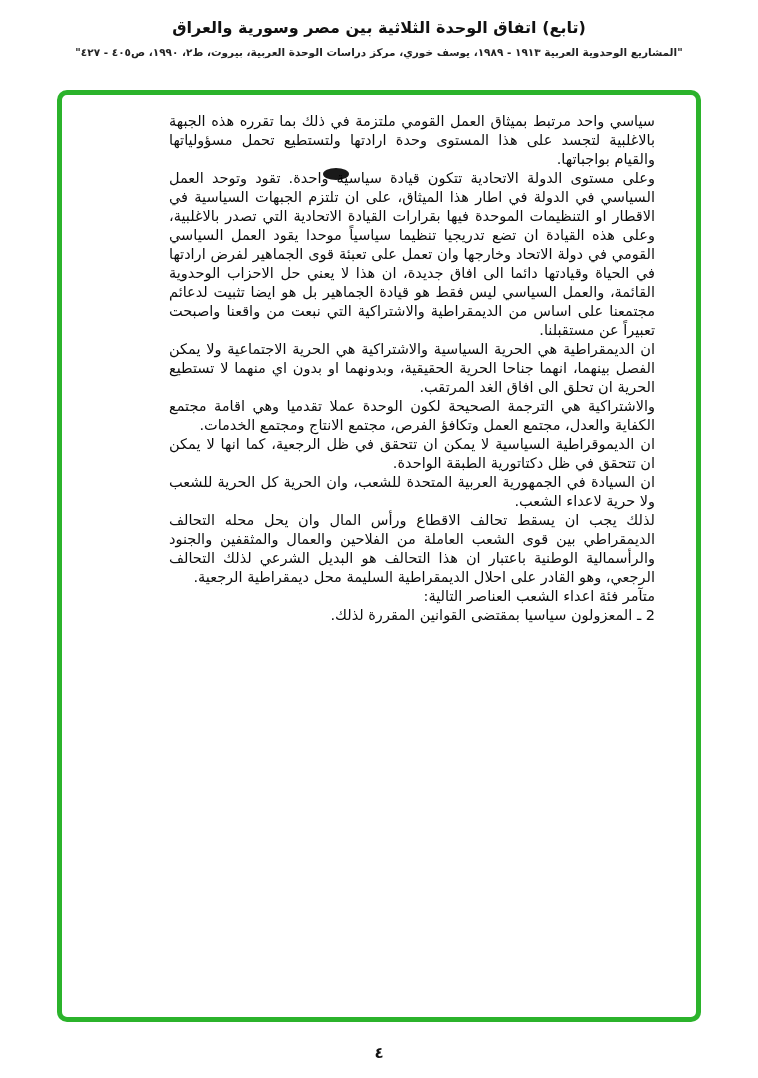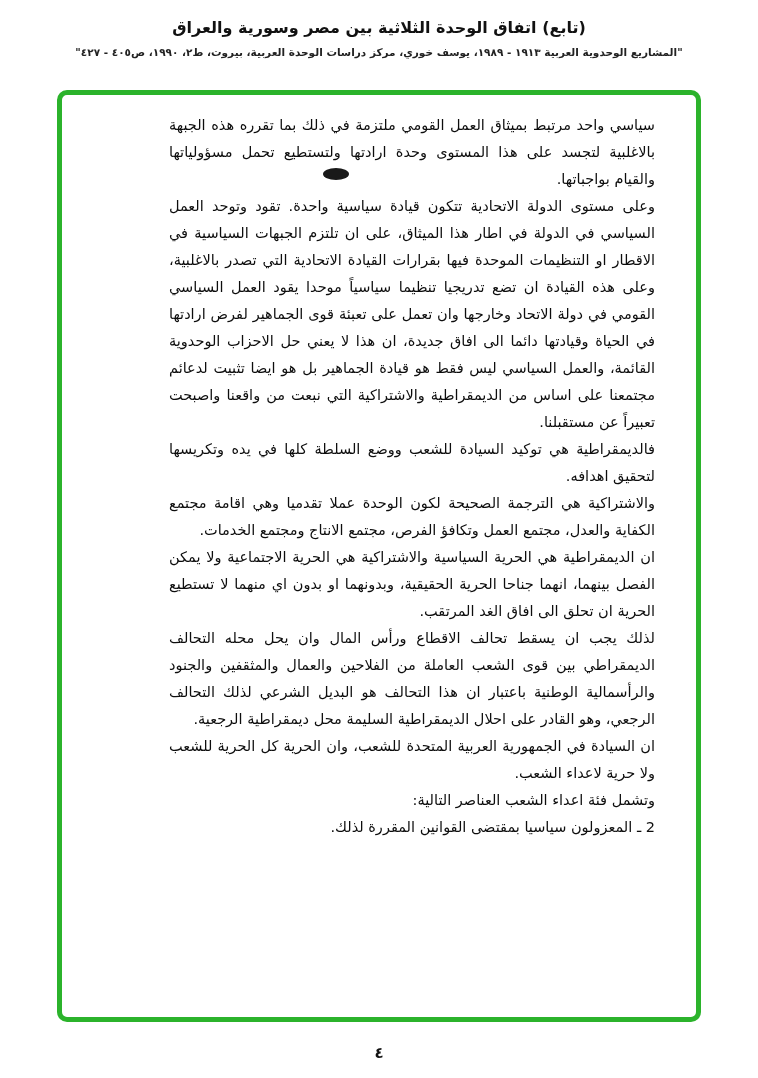--- a/index.html
+++ b/index.html
@@ -50,21 +50,21 @@
     background: transparent;
   }
   .text-col {
     position: absolute;
     top: 112px;
     right: 103px;
     width: 486px;
     direction: rtl;
     text-align: justify;
     font-size: 14.5px;
-    line-height: 27px;
+    line-height: 19px;
     color: #0d0d0d;
   }
   .text-col p {
     margin: 0;
     padding: 0;
   }
   .smudge {
     position: absolute;
     left: 323px;
     top: 168px;
@@ -93,26 +93,26 @@
   <div class="header">
     <div class="header-title">(تابع) اتفاق الوحدة الثلاثية بين مصر وسورية والعراق</div>
     <div class="header-source">"المشاريع الوحدوية العربية ١٩١٣ - ١٩٨٩، يوسف خوري، مركز دراسات الوحدة العربية، بيروت، ط٢، ١٩٩٠، ص٤٠٥ - ٤٢٧"</div>
   </div>
 
   <div class="green-box"></div>
 
   <div class="text-col">
     <p>سياسي واحد مرتبط بميثاق العمل القومي ملتزمة في ذلك بما تقرره هذه الجبهة بالاغلبية لتجسد على هذا المستوى وحدة ارادتها ولتستطيع تحمل مسؤولياتها والقيام بواجباتها.</p>
     <p>وعلى مستوى الدولة الاتحادية تتكون قيادة سياسية واحدة. تقود وتوحد العمل السياسي في الدولة في اطار هذا الميثاق، على ان تلتزم الجبهات السياسية في الاقطار او التنظيمات الموحدة فيها بقرارات القيادة الاتحادية التي تصدر بالاغلبية، وعلى هذه القيادة ان تضع تدريجيا تنظيما سياسياً موحدا يقود العمل السياسي القومي في دولة الاتحاد وخارجها وان تعمل على تعبئة قوى الجماهير لفرض ارادتها في الحياة وقيادتها دائما الى افاق جديدة، ان هذا لا يعني حل الاحزاب الوحدوية القائمة، والعمل السياسي ليس فقط هو قيادة الجماهير بل هو ايضا تثبيت لدعائم مجتمعنا على اساس من الديمقراطية والاشتراكية التي نبعت من واقعنا واصبحت تعبيراً عن مستقبلنا.</p>
-    <p>فالديمقراطية هي توكيد السيادة للشعب ووضع السلطة كلها في يده وتكريسها لتحقيق اهدافه.</p>
+    <p>ان الديمقراطية هي الحرية السياسية والاشتراكية هي الحرية الاجتماعية ولا يمكن الفصل بينهما، انهما جناحا الحرية الحقيقية، وبدونهما او بدون اي منهما لا تستطيع الحرية ان تحلق الى افاق الغد المرتقب.</p>
     <p>والاشتراكية هي الترجمة الصحيحة لكون الوحدة عملا تقدميا وهي اقامة مجتمع الكفاية والعدل، مجتمع العمل وتكافؤ الفرص، مجتمع الانتاج ومجتمع الخدمات.</p>
-    <p>ان الديمقراطية هي الحرية السياسية والاشتراكية هي الحرية الاجتماعية ولا يمكن الفصل بينهما، انهما جناحا الحرية الحقيقية، وبدونهما او بدون اي منهما لا تستطيع الحرية ان تحلق الى افاق الغد المرتقب.</p>
+    <p>ان الديموقراطية السياسية لا يمكن ان تتحقق في ظل الرجعية، كما انها لا يمكن ان تتحقق في ظل دكتاتورية الطبقة الواحدة.</p>
+    <p>ان السيادة في الجمهورية العربية المتحدة للشعب، وان الحرية كل الحرية للشعب ولا حرية لاعداء الشعب.</p>
     <p>لذلك يجب ان يسقط تحالف الاقطاع ورأس المال وان يحل محله التحالف الديمقراطي بين قوى الشعب العاملة من الفلاحين والعمال والمثقفين والجنود والرأسمالية الوطنية باعتبار ان هذا التحالف هو البديل الشرعي لذلك التحالف الرجعي، وهو القادر على احلال الديمقراطية السليمة محل ديمقراطية الرجعية.</p>
-    <p>ان السيادة في الجمهورية العربية المتحدة للشعب، وان الحرية كل الحرية للشعب ولا حرية لاعداء الشعب.</p>
-    <p>وتشمل فئة اعداء الشعب العناصر التالية:</p>
+    <p>متآمر فئة اعداء الشعب العناصر التالية:</p>
     <p>2 ـ المعزولون سياسيا بمقتضى القوانين المقررة لذلك.</p>
   </div>
 
   <div class="smudge"></div>
 
   <div class="page-number">٤</div>
 
 </div>
 
 </body></html>

